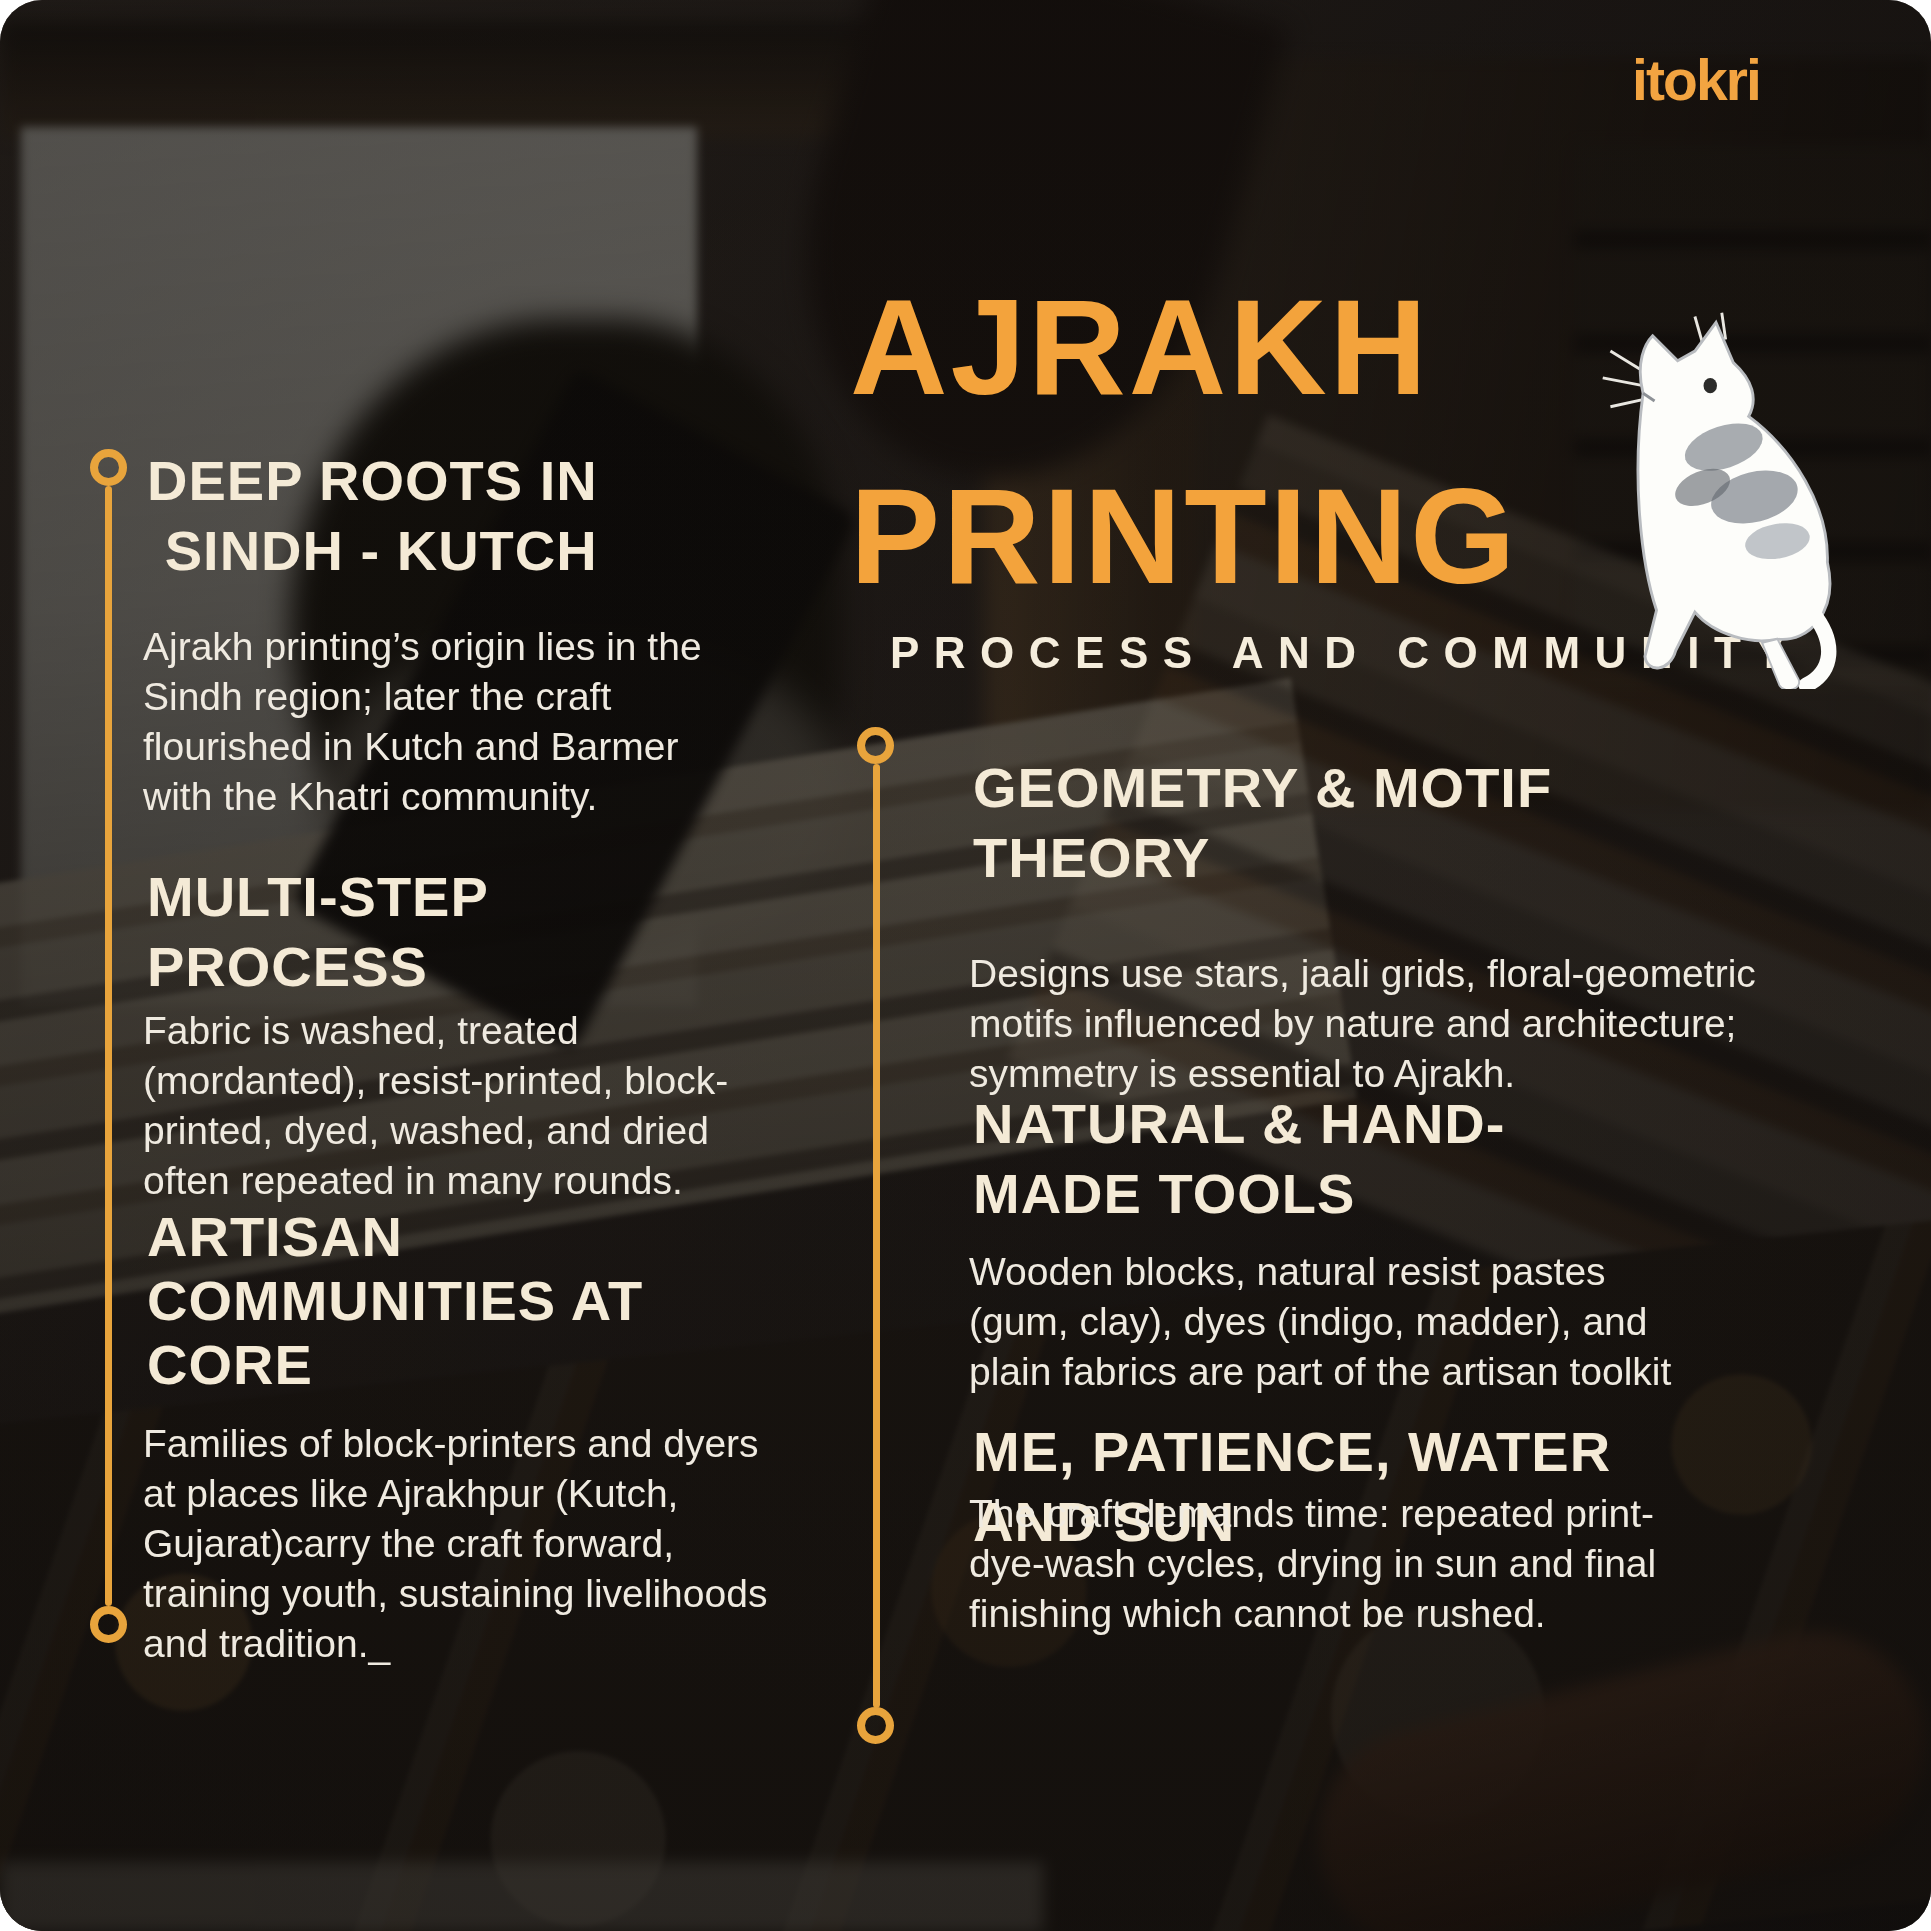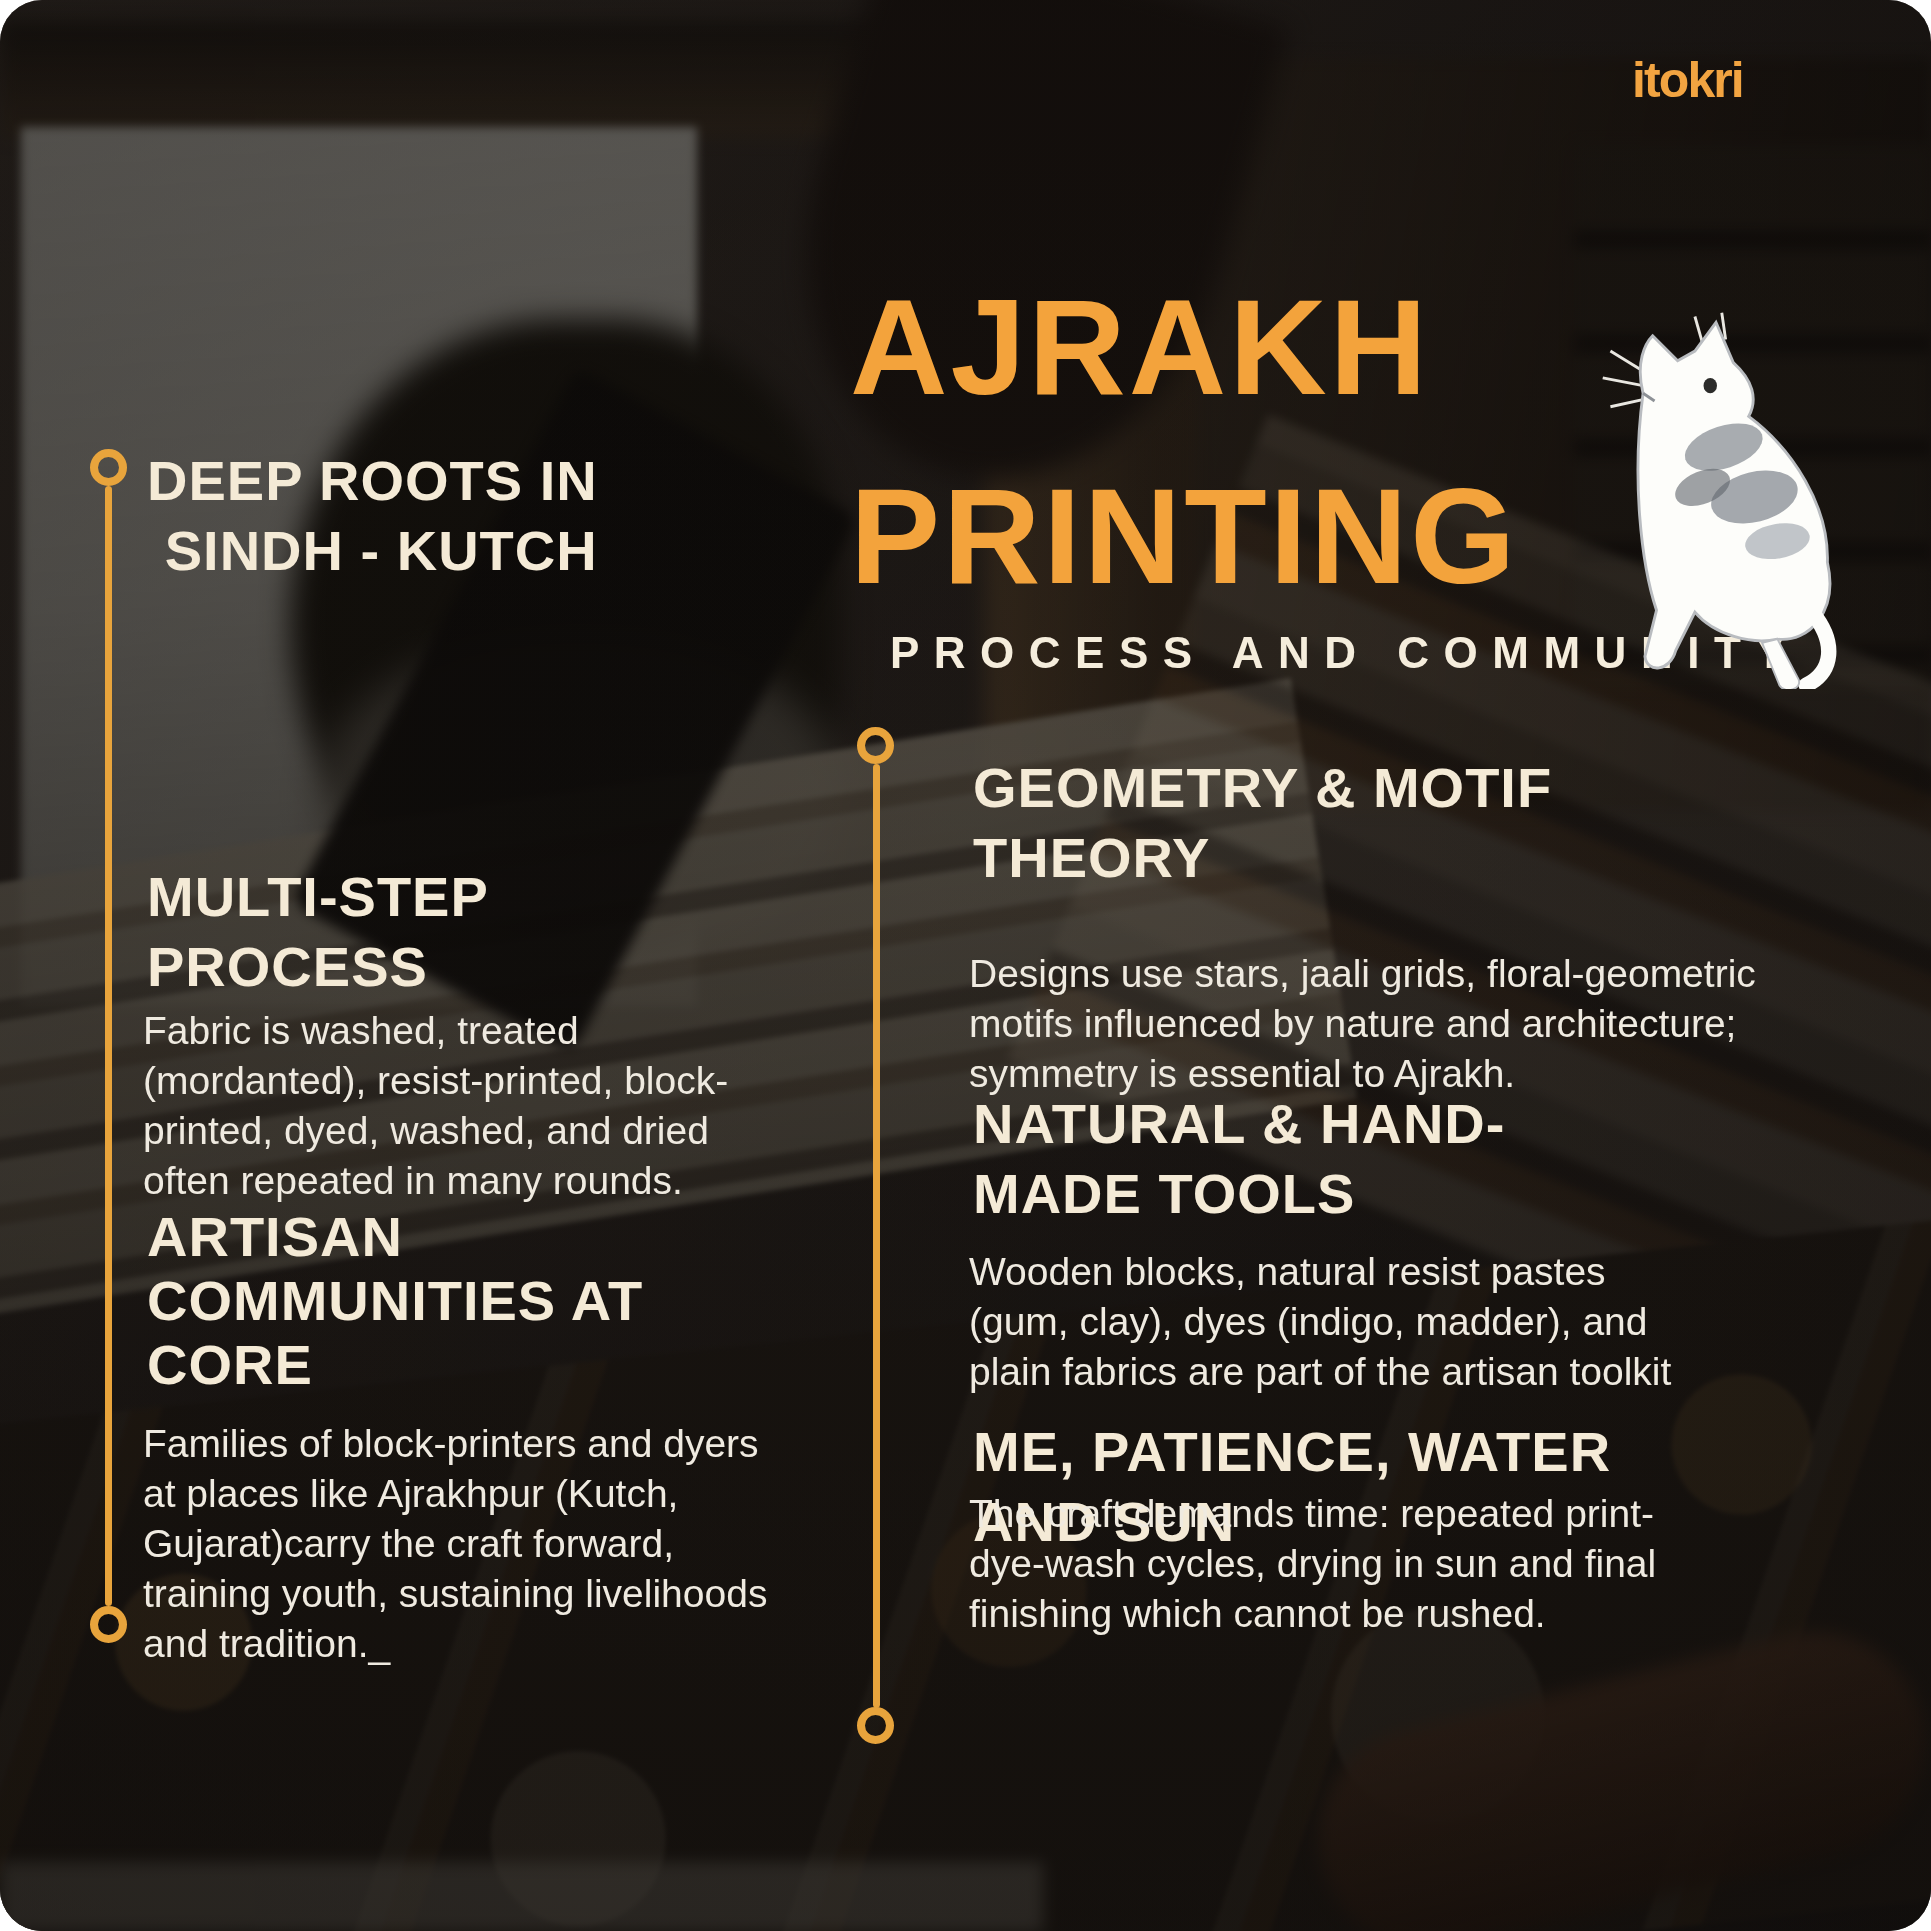--- a/index.html
+++ b/index.html
@@ -56,21 +56,21 @@
   .bg-finger { left:1313px; top:1680px; width:618px; height:222px; transform:rotate(-14deg);
     background:linear-gradient(#4e3424,#2d1d13); border-radius:116px; filter:blur(8.7px); opacity:.9; }
   .bg-floor { left:0; top:1862px; width:1043px; height:70px;
     background:#918d82; filter:blur(7.7px); opacity:.5; }
   .bg-overlay { left:0; top:0; width:100%; height:100%; z-index:1;
     background:
       radial-gradient(130% 95% at 50% 42%, rgba(8,6,5,.18), rgba(8,6,5,.52)),
       linear-gradient(rgba(14,11,9,.28), rgba(14,11,9,.38)); }
   
   .content { position:absolute; z-index:2; }
-  .logo { left:1632px; top:42px; font-weight:800; font-size:50px; line-height:77px;
+  .logo { left:1632px; top:42px; font-weight:800; font-size:57px; line-height:77px;
     letter-spacing:-1.9px; color:#F2A441; }
   .title { left:850px; top:253px; width:888px; text-align:left; white-space:pre-line;
     font-weight:800; font-size:135px; line-height:189px; letter-spacing:2.9px; color:#F3A33C; }
   .subtitle { left:890px; top:628px; white-space:nowrap;
     font-weight:700; font-size:44px; line-height:50px; letter-spacing:14.5px; color:#F5EDDC; }
   .cat { left:1543px; top:305px; width:323px; height:384px; }
   .tl-line { position:absolute; z-index:2; width:6.8px; background:#E8A43C; border-radius:3.9px; }
   .tl-ring { position:absolute; z-index:2; width:37px; height:37px; border:8.7px solid #E8A43C;
     border-radius:50%; background:transparent; }
   .line-left  { left:105px; top:486px; height:1120px; }
@@ -143,20 +143,24 @@
   <div class="tl-ring ring-left-top"></div>
   <div class="tl-line line-left"></div>
   <div class="tl-ring ring-left-bottom"></div>
 
   <div class="tl-ring ring-right-top"></div>
   <div class="tl-line line-right"></div>
   <div class="tl-ring ring-right-bottom"></div>
 
   <div class="content section-heading ls1h" style="position:absolute;text-align:right;">DEEP ROOTS IN
 SINDH - KUTCH</div>
+  <div class="content section-body ls1b" style="position:absolute;"> Ajrakh printing’s origin lies in the
+Sindh region; later the craft
+flourished in Kutch and Barmer
+with the Khatri community.</div>
 
   <div class="content section-heading ls2h" style="position:absolute;">MULTI-STEP
 PROCESS</div>
   <div class="content section-body ls2b" style="position:absolute;">Fabric is washed, treated
 (mordanted), resist-printed, block-
 printed, dyed, washed, and dried
 often repeated in many rounds.</div>
 
   <div class="content section-heading ls3h" style="position:absolute;">ARTISAN
 COMMUNITIES AT

